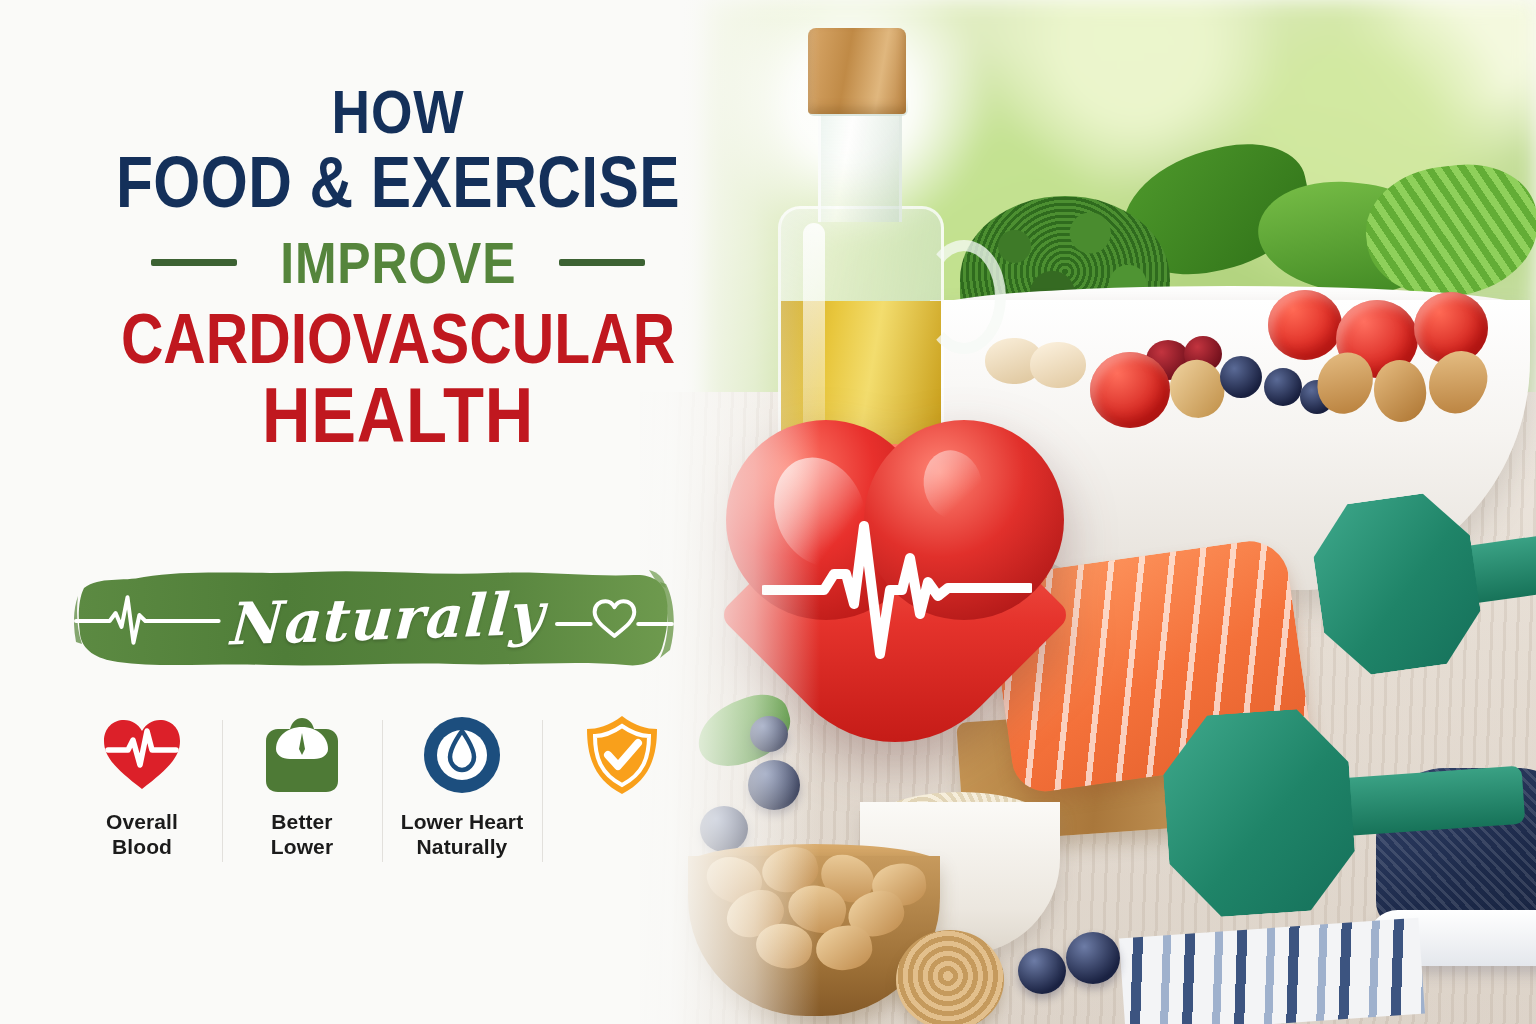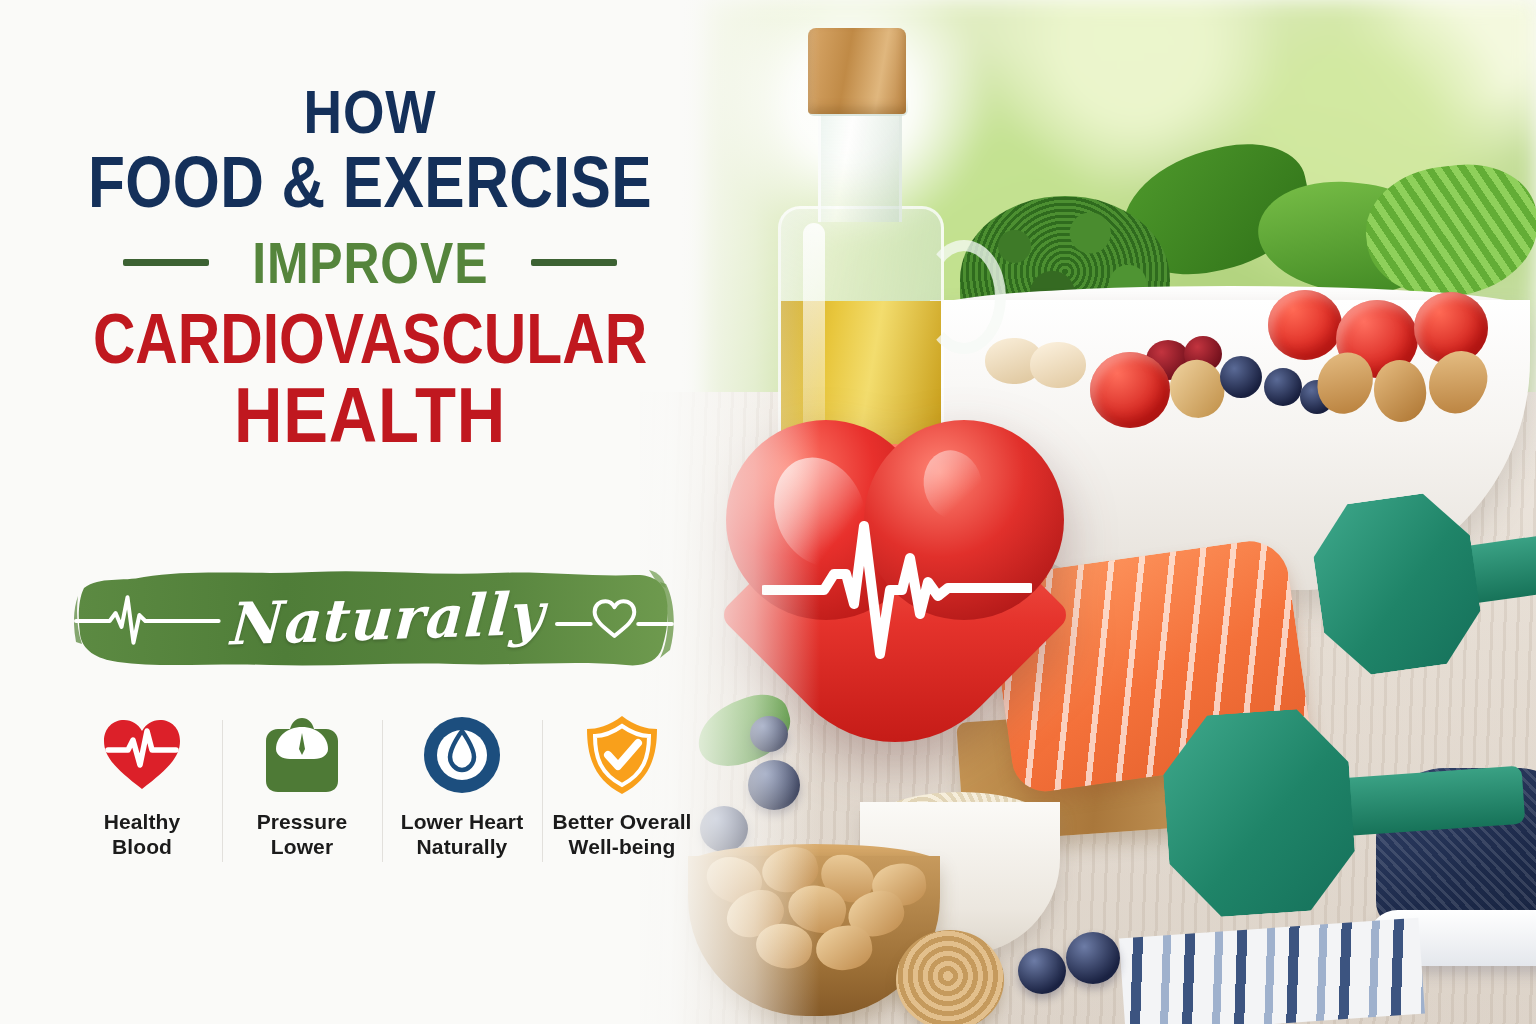--- a/index.html
+++ b/index.html
@@ -259,21 +259,21 @@
   .b3{left:1018px;top:948px;width:48px;height:46px;}
   .b4{left:1066px;top:932px;width:54px;height:52px;}
   .b5{left:750px;top:716px;width:38px;height:36px;}
   .leafx{
     position:absolute;left:696px;top:700px;width:96px;height:62px;border-radius:62% 38% 56% 44%;
     background:linear-gradient(140deg,#67b23a,#2f7318);transform:rotate(-18deg);
   }
 
   
   .textcol{position:absolute;left:0;top:0;width:740px;height:1024px;}
-  .headline{position:absolute;left:0;top:82px;width:740px;text-align:center;}
+  .headline{position:absolute;left:0;top:82px;width:740px;text-align:center;padding-left:28px;}
   .l-how{
     font-size:62px;font-weight:bold;color:#14305A;letter-spacing:1px;
     line-height:.96;font-stretch:condensed;transform:scaleX(.86);
   }
   .l-food{
     font-size:72px;font-weight:bold;color:#14305A;letter-spacing:.5px;
     line-height:1.02;margin-top:4px;transform:scaleX(.84);
   }
   .improve-row{
     display:flex;align-items:center;justify-content:center;gap:24px;margin-top:10px;
@@ -472,38 +472,38 @@
 
       <div class="benefit">
         <div class="b-icon">
           <svg width="84" height="76" viewBox="0 0 84 76">
             <path d="M42,72 C16,52 4,40 4,24 C4,11 13,3 24,3 C32,3 38,7 42,14
                      C46,7 52,3 60,3 C71,3 80,11 80,24 C80,40 68,52 42,72 Z" fill="#DC2029"></path>
             <path d="M8,33 L28,33 L33,23 L40,48 L47,14 L52,33 L76,33" fill="none" stroke="#FFFFFF" stroke-width="5.5" stroke-linecap="round" stroke-linejoin="round"></path>
           </svg>
         </div>
         <div class="b-label">
-          <div>Healthy</div>
+          <div>Overall</div>
           <div>Blood</div>
         </div>
       </div>
 
       <div class="benefit">
         <div class="b-icon">
           <svg width="76" height="80" viewBox="0 0 76 80">
             <path d="M14,14 L26,14 C28,7 32,3 38,3 C44,3 48,7 50,14 L62,14
                      C69,14 74,19 74,26 L74,66 C74,73 69,77 62,77 L14,77
                      C7,77 2,73 2,66 L2,26 C2,19 7,14 14,14 Z" fill="#4E7A36"></path>
             <path d="M38,12 C53,12 64,22 64,34 C64,40 58,44 50,44 L26,44
                      C18,44 12,40 12,34 C12,22 23,12 38,12 Z" fill="#FFFFFF"></path>
             <path d="M38,18 L41,34 L38,40 L35,34 Z" fill="#4E7A36"></path>
           </svg>
         </div>
         <div class="b-label">
-          <div>Pressure</div>
+          <div>Better</div>
           <div>Lower</div>
         </div>
       </div>
 
       <div class="benefit">
         <div class="b-icon">
           <svg width="80" height="80" viewBox="0 0 80 80">
             <circle cx="40" cy="40" r="38" fill="#1C4E7E"></circle>
             <circle cx="40" cy="40" r="25" fill="#FFFFFF"></circle>
             <path d="M40,16 C40,16 52,32 52,42 C52,49 46,55 40,55
@@ -519,21 +519,17 @@
       <div class="benefit">
         <div class="b-icon">
           <svg width="78" height="82" viewBox="0 0 78 82">
             <path d="M39,2 C52,12 64,15 74,15 C74,44 66,66 39,80 C12,66 4,44 4,15
                      C14,15 26,12 39,2 Z" fill="#F9A01B"></path>
             <path d="M39,12 C49,19 58,22 66,22 C66,44 60,60 39,71 C18,60 12,44 12,22
                      C20,22 29,19 39,12 Z" fill="none" stroke="#FFFFFF" stroke-width="4"></path>
             <path d="M25,41 L35,52 L55,29" fill="none" stroke="#FFFFFF" stroke-width="8" stroke-linecap="round" stroke-linejoin="round"></path>
           </svg>
         </div>
-        <div class="b-label">
-          <div>Better Overall</div>
-          <div>Well-being</div>
-        </div>
       </div>
 
     </div>
   </div>
 </div>
 
 </body></html>

